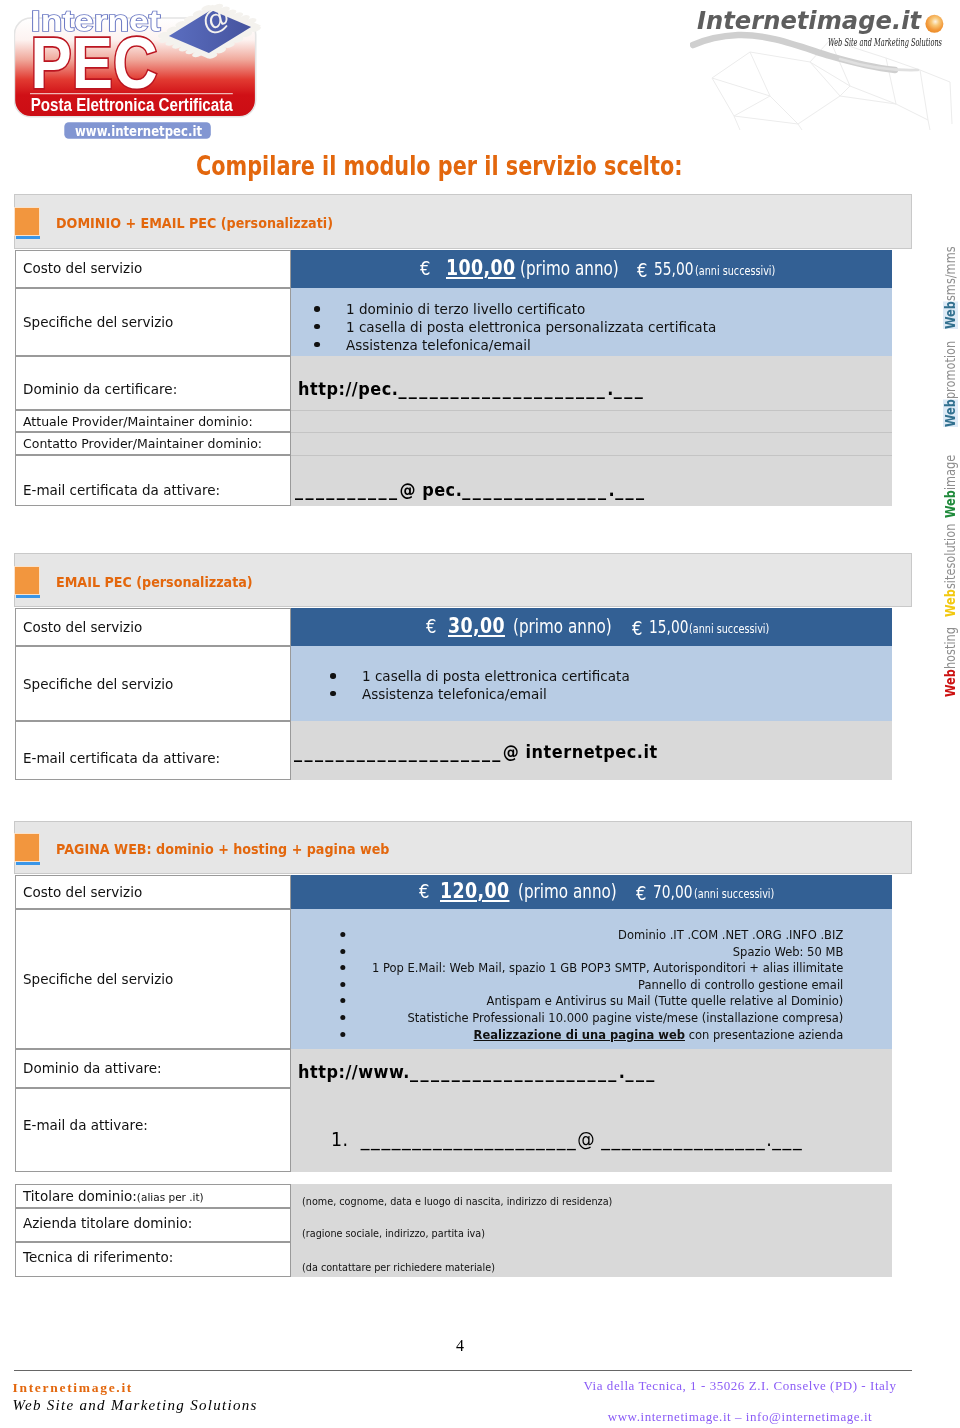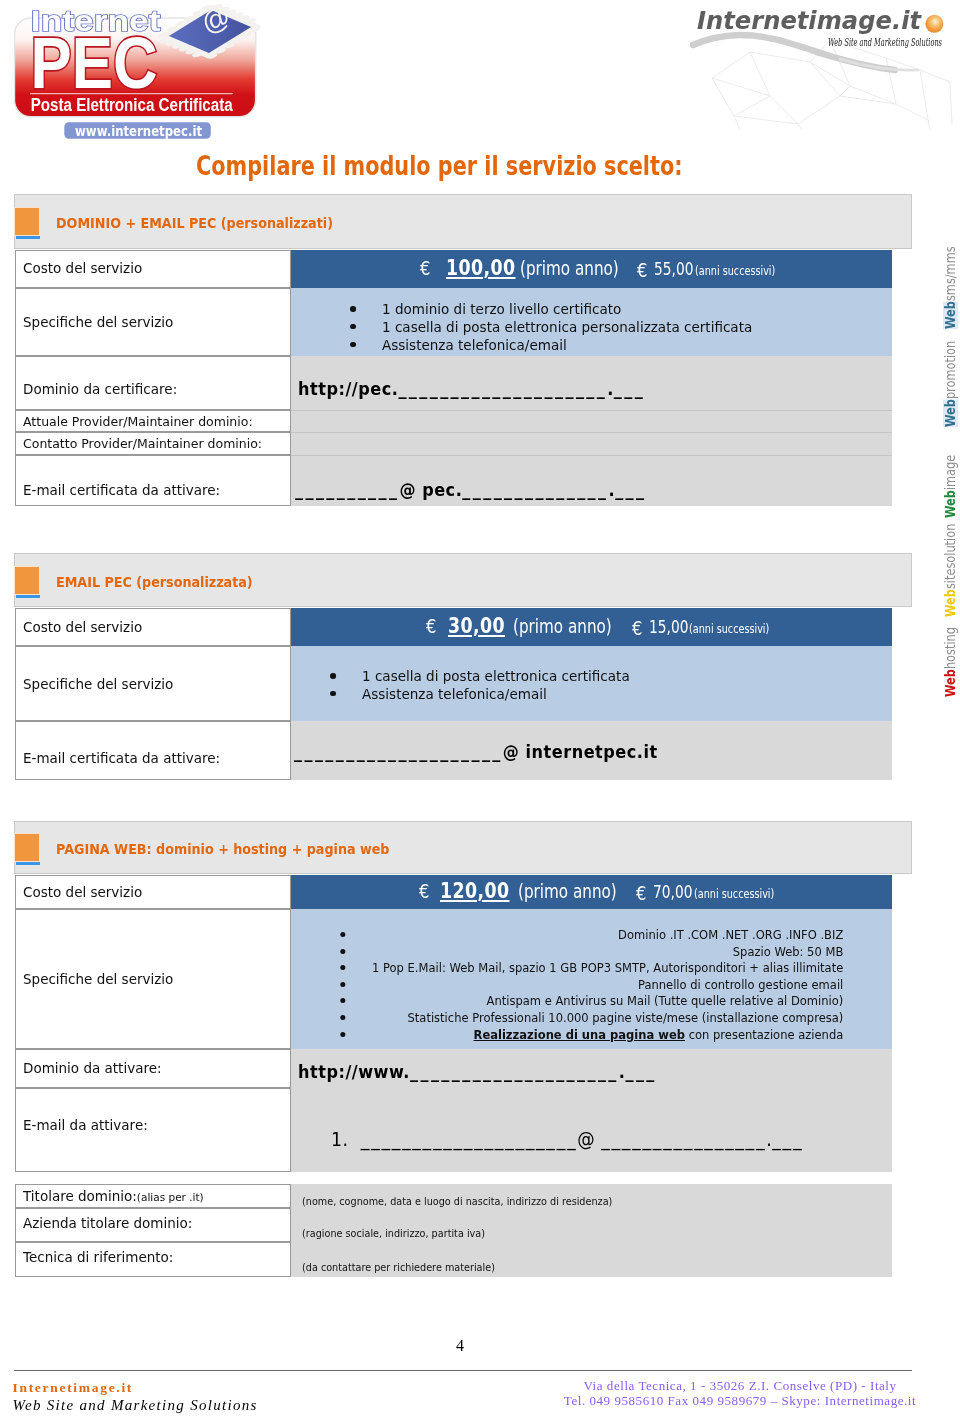--- a/index.html
+++ b/index.html
@@ -198,21 +198,21 @@
     <span class="amt" style="left:155px;top:7px;">100,00</span>
     <span class="note" style="left:229px;top:9px;">(primo anno)</span>
     <span class="cur" style="left:346px;top:11px;">€</span>
     <span class="sec-amt" style="left:363px;top:11px;">55,00</span>
     <span class="sec-note" style="left:404px;top:16px;">(anni successivi)</span>
   </div>
 
   <div class="cell bd white" style="left:15px;top:288px;width:276px;height:68px;"></div>
   <div class="lbl" style="left:23px;top:316px;">Specifiche del servizio</div>
   <div class="cell blue-light" style="left:291px;top:288px;width:601px;height:68px;"></div>
-  <div class="bullets" style="left:382px;top:302px;">
+  <div class="bullets" style="left:346px;top:302px;">
       <div><span class="bu"></span><span>1 dominio di terzo livello certificato</span></div>
       <div><span class="bu"></span><span>1 casella di posta elettronica personalizzata certificata</span></div>
       <div><span class="bu"></span><span>Assistenza telefonica/email</span></div>
     </div>
 
   <div class="cell bd grey" style="left:15px;top:356px;width:276px;height:54px;background:#fff;"></div>
   <div class="lbl" style="left:23px;top:383px;">Dominio da certificare:</div>
   <div class="cell grey" style="left:291px;top:356px;width:601px;height:54px;"></div>
   <div class="fill" style="left:298px;top:380px;font-size:18.5px;font-weight:bold;transform:scaleX(0.87);letter-spacing:0.6px;">
     <span>http://pec.</span><span class="bl">____________________</span><span>.</span><span class="bl">___</span>
@@ -335,15 +335,15 @@
       <div class="vlab" style="left: 943.5px; top: 517.8px;"><span class="w" style="color: rgb(31, 138, 59);">Web</span><span class="r">image</span></div>
       <div class="vlab" style="left: 943.5px; top: 617.2px;"><span class="w" style="color: rgb(242, 200, 15);">Web</span><span class="r">sitesolution</span></div>
       <div class="vlab" style="left: 943.5px; top: 696.9px;"><span class="w" style="color: rgb(204, 17, 17);">Web</span><span class="r">hosting</span></div>
     </div>
 
   <div id="page-num">4</div>
   <div id="footer-rule"></div>
   <div class="foot-l" style="left:12.5px;top:1381px;font-weight:bold;color:#e3670d;font-size:13.5px;letter-spacing:1.7px;">Internetimage.it</div>
   <div class="foot-l" style="left:12.5px;top:1398px;font-style:italic;color:#000;font-size:15px;letter-spacing:1.3px;">Web Site and Marketing Solutions</div>
   <div class="foot-r" style="left:520px;top:1379px;width:440px;">Via della Tecnica, 1 - 35026 Z.I. Conselve (PD) - Italy</div>
-  <div class="foot-r" style="left:520px;top:1394px;width:440px;">Tel. 049 9585610 Fax 049 9589679 – Skype: Internetimage.it</div>
+  <div class="foot-r" style="left:520px;top:1410px;width:440px;">www.internetimage.it –  info@internetimage.it</div>
 
 </div>
 
 </body></html>

